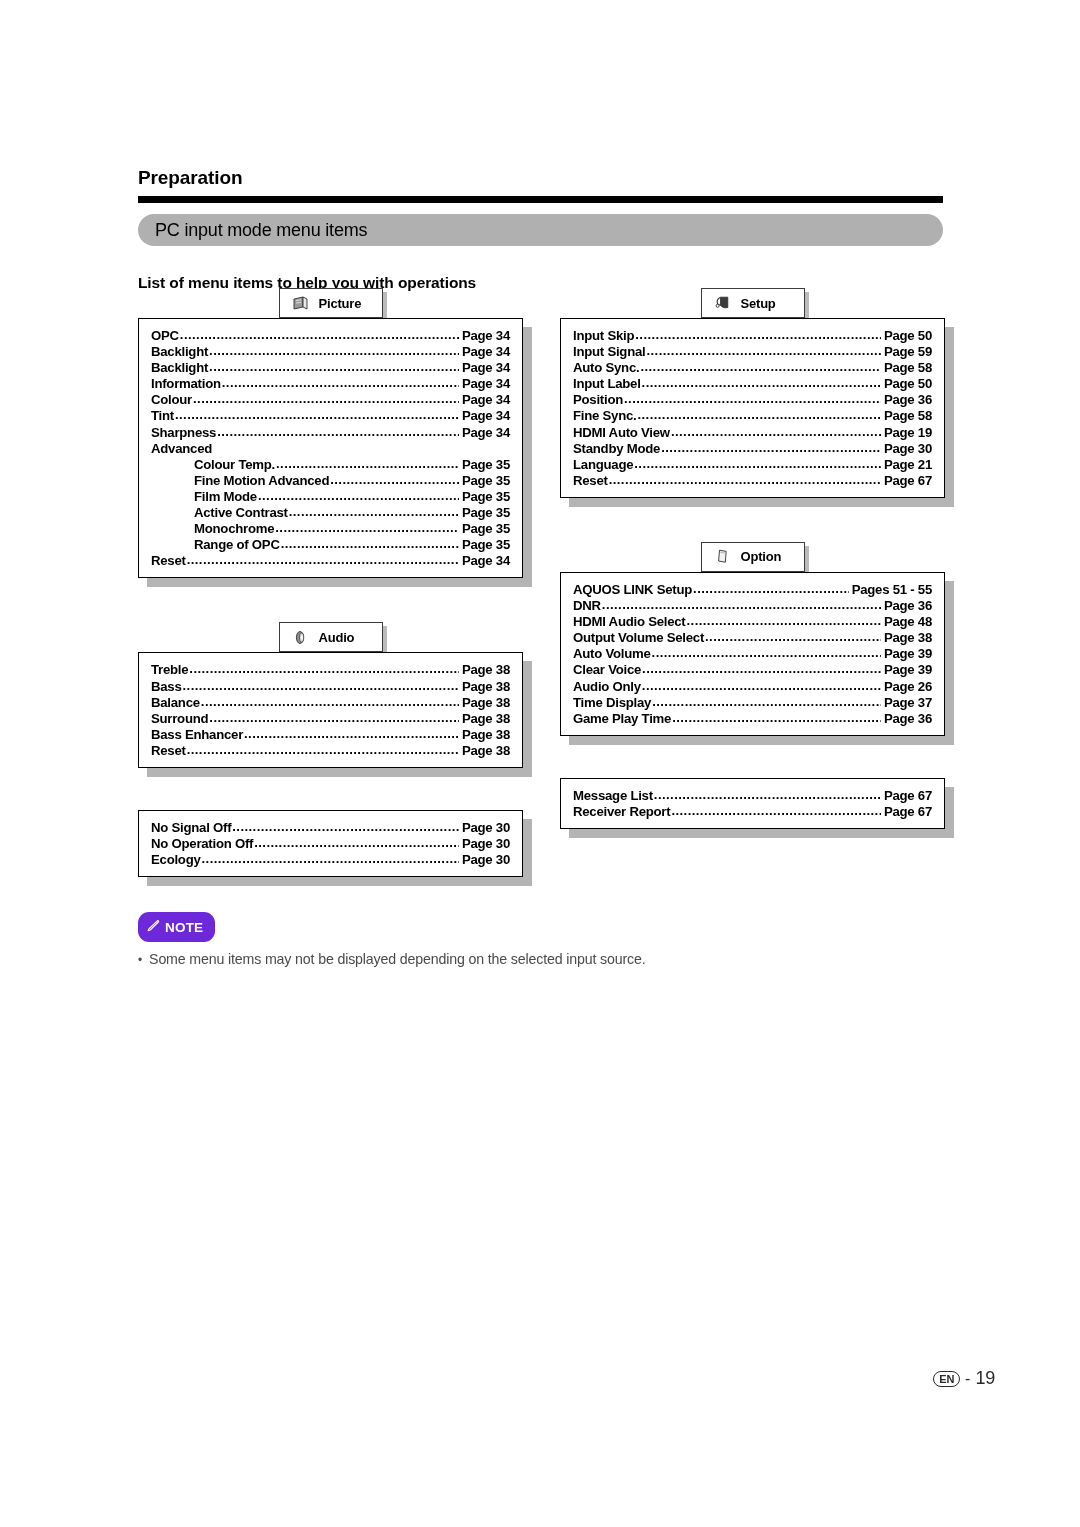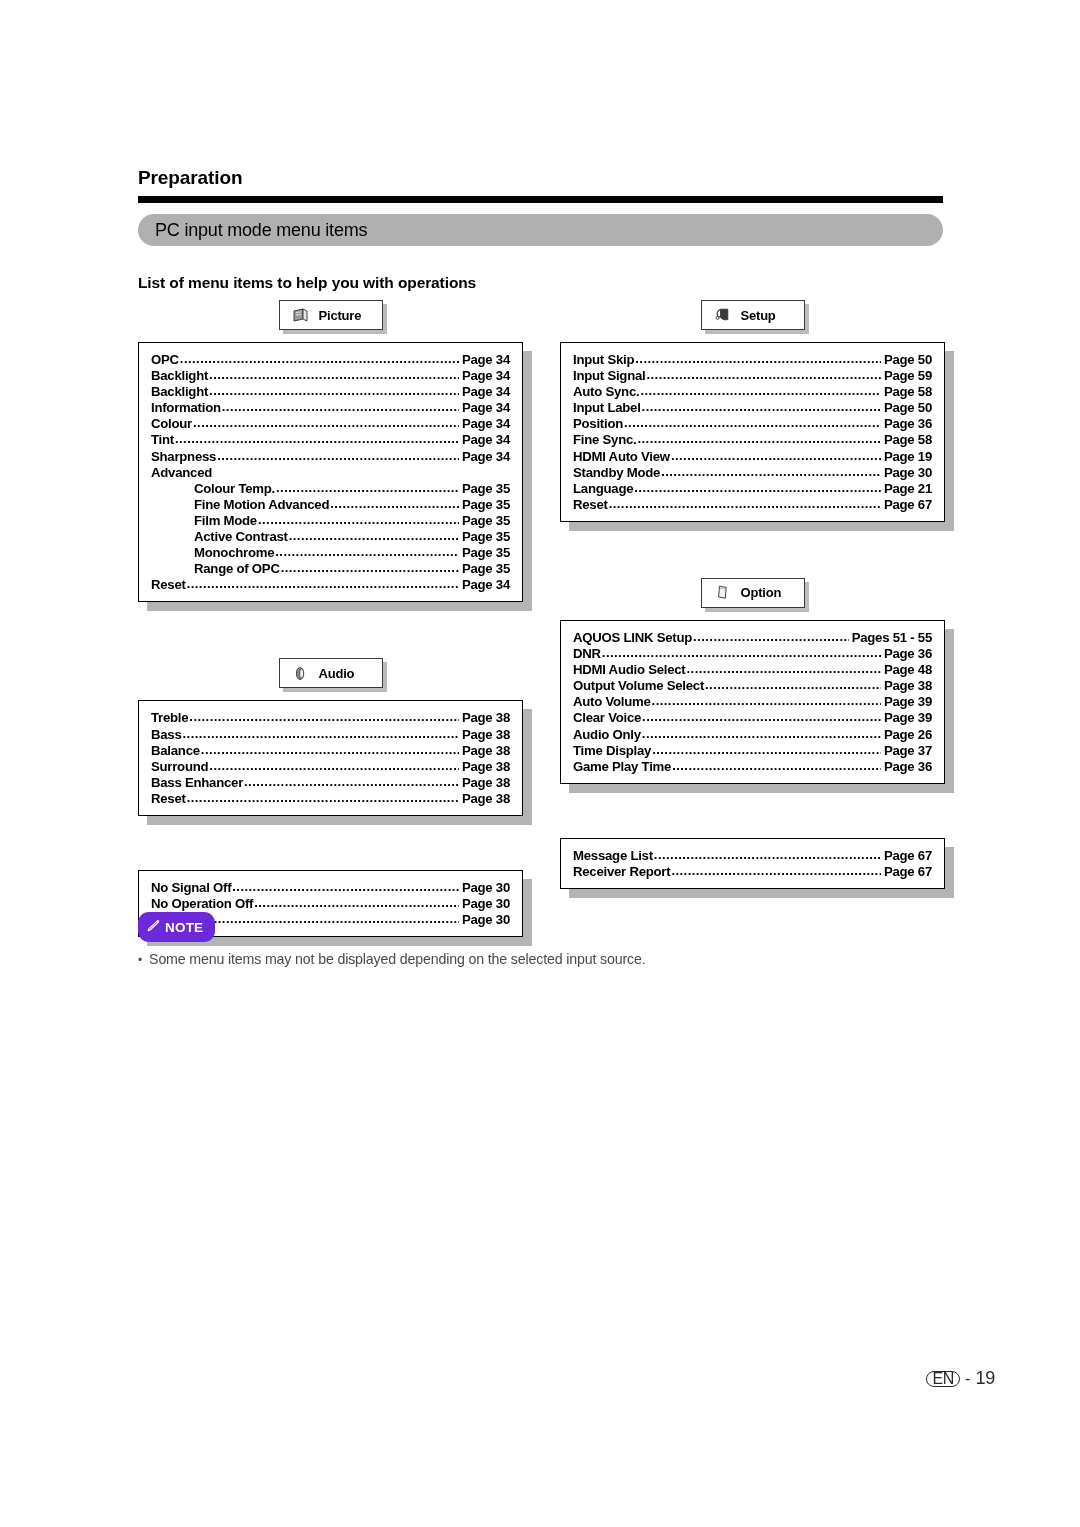--- a/index.html
+++ b/index.html
@@ -91,21 +91,20 @@
     left: 560px;
     top: 0;
     width: 385px;
   }
 
   
   .tab-wrap {
     display: flex;
     justify-content: center;
     position: relative;
-    margin-top: 12px;
   }
 
   .tab-btn {
     position: relative;
     display: inline-flex;
     align-items: center;
     gap: 9px;
     background: #ffffff;
     border: 1.5px solid #3b3b3b;
     padding: 5px 16px 5px 11px;
@@ -135,21 +134,21 @@
   }
   .tab-icon svg { display: block; }
 
   
   .panel {
     position: relative;
     border: 1.8px solid #000000;
     background: #ffffff;
     box-shadow: 9px 9px 0 0 #b4b4b4;
     padding: 9px 12px 8px 12px;
-    margin-top: 12px;
+    margin-top: 0;
   }
 
   .menu-row {
     display: flex;
     align-items: baseline;
     font-size: 13.2px;
     font-weight: bold;
     letter-spacing: -0.25px;
     line-height: 16.1px;
     white-space: nowrap;
@@ -230,22 +229,22 @@
     gap: 5px;
     color: #2a2a2a;
   }
 
   .footer-lang {
     display: inline-flex;
     align-items: center;
     justify-content: center;
     border: 1.4px solid #2a2a2a;
     border-radius: 9px;
-    font-size: 16px;
-    font-weight: normal;
+    font-size: 11px;
+    font-weight: bold;
     padding: 0px 5px;
     height: 16px;
     letter-spacing: -0.3px;
   }
 
   .footer-dash { font-size: 16px; }
 
   .footer-num {
     font-size: 18px;
     letter-spacing: -0.2px;

